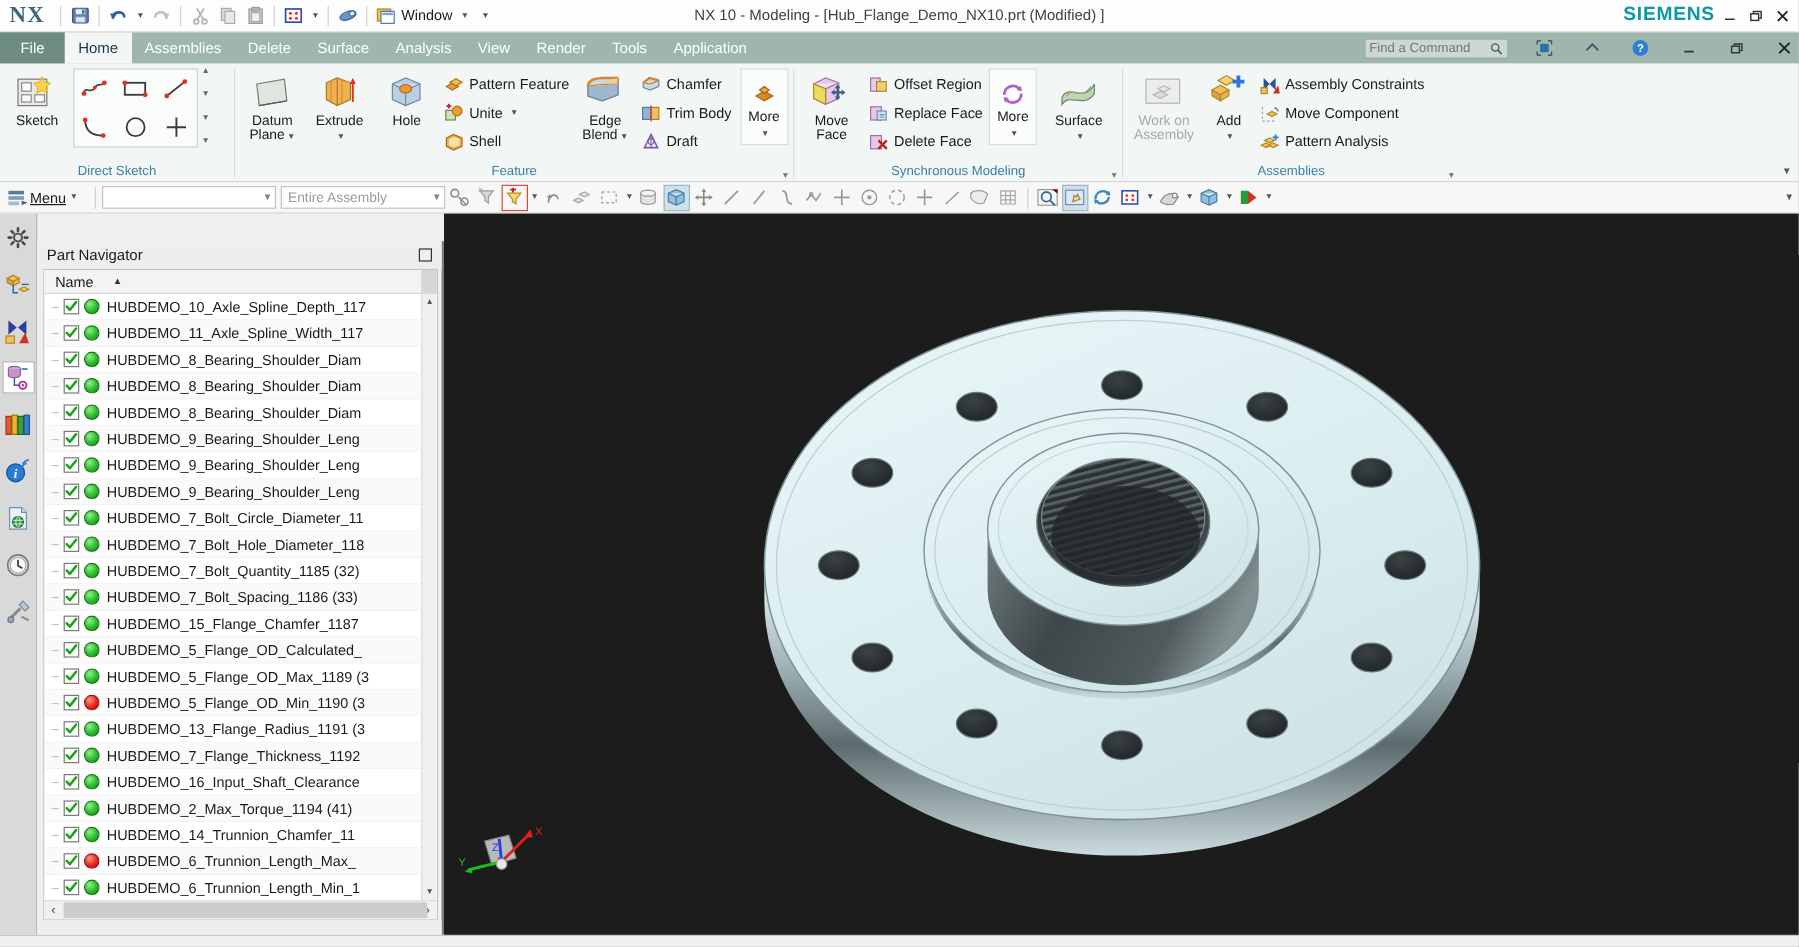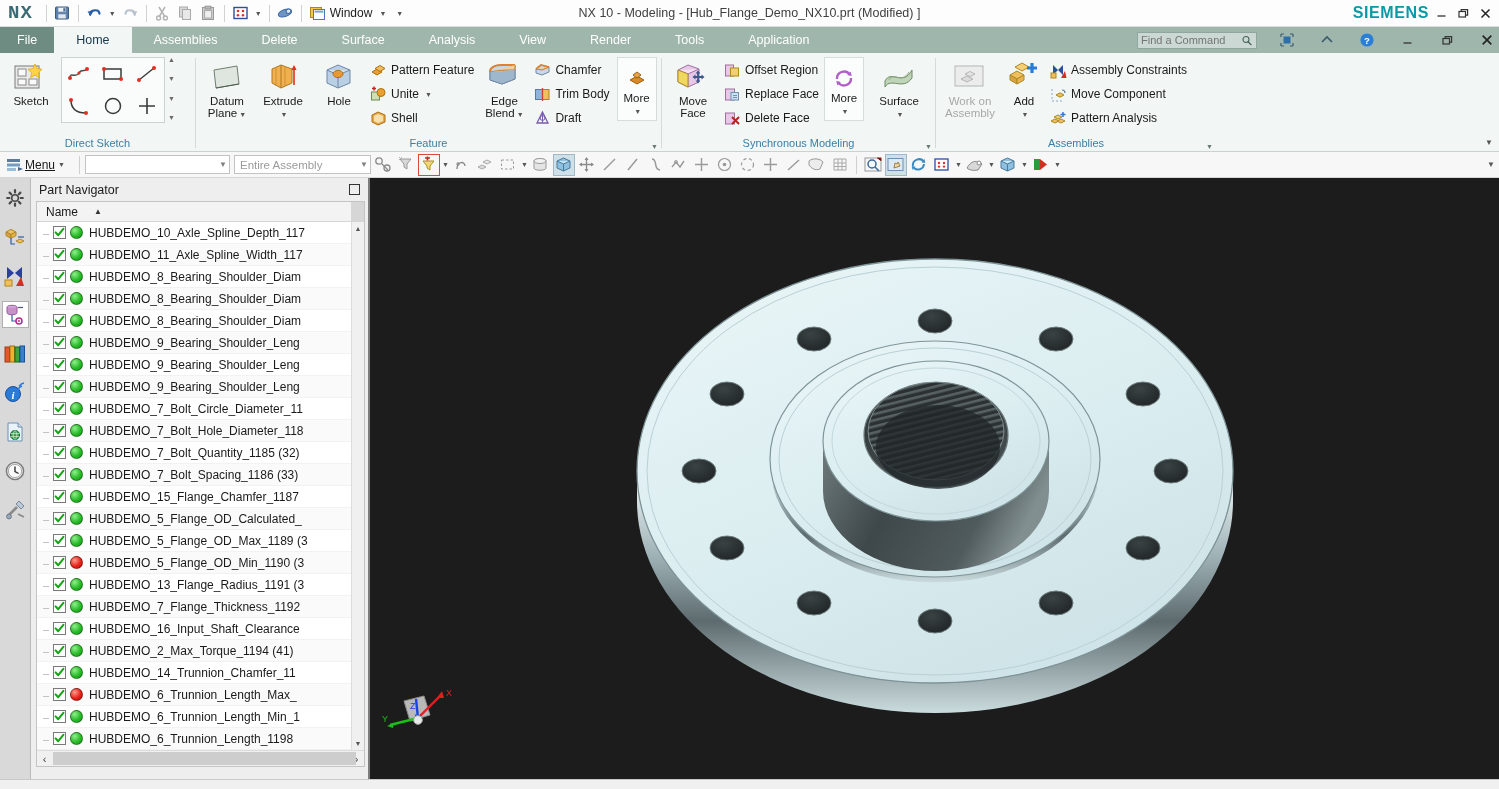--- a/index.html
+++ b/index.html
@@ -13,21 +13,21 @@
   }
   .app { width:1499px; height:789px; display:flex; flex-direction:column; position:relative; }
 
   
   .titlebar {
     height:27px; background:#fdfdfd; display:flex; align-items:center;
     border-bottom:1px solid #dcdcdc; flex:0 0 27px; position:relative;
   }
   .nx-logo {
     font-size:19px; font-weight:bold; color:#3a6a74; letter-spacing:1px;
-    padding:0 9px 0 8px; font-family:Liberation Mono, monospace;
+    padding:0 9px 0 8px; font-family:Liberation Serif, serif;
   }
   .tb-sep { width:1px; height:17px; background:#d2d2d2; margin:0 4px; }
   .tb-btn {
     width:23px; height:21px; display:flex; align-items:center; justify-content:center;
     border-radius:2px; position:relative;
   }
   .tb-btn svg { display:block; }
   .caret { font-size:7px; color:#555; padding:0 3px; }
   .tb-window { display:flex; align-items:center; gap:4px; padding:0 3px; }
   .tb-window span.lbl { font-size:12px; }
@@ -41,21 +41,21 @@
   }
   .wctl { position:absolute; right:4px; display:flex; align-items:center; gap:2px; }
   .wctl div { width:20px; height:20px; display:flex; align-items:center; justify-content:center; }
 
   
   .tabrow {
     height:26px; background:#9fb6ad; display:flex; align-items:stretch; flex:0 0 26px;
     position:relative;
   }
   .tab {
-    padding:0 22px; display:flex; align-items:center; color:#ffffff; font-size:12.5px;
+    padding:0 11px; display:flex; align-items:center; color:#ffffff; font-size:12.5px;
     white-space:nowrap;
   }
   .tab.file { background:#6f8c82; padding:0 17px; }
   .tab.active { background:#f2f6f5; color:#17374a; }
   .tabrow-right { position:absolute; right:2px; top:0; bottom:0; display:flex; align-items:center; gap:20px; }
   .findcmd {
     width:120px; height:17px; background:#cbd8d3; border:1px solid #8fa79d;
     display:flex; align-items:center; padding:0 3px; font-size:11px; color:#5f6f6a;
   }
   .findcmd input {
@@ -121,21 +121,21 @@
   .main { flex:1; display:flex; min-height:0; }
   .resbar {
     width:31px; background:#d9d9d9; border-right:1px solid #b9b9b9;
     display:flex; flex-direction:column; align-items:center; padding-top:6px; gap:12px;
   }
   .resbar .ri { width:27px; height:27px; display:flex; align-items:center; justify-content:center; }
   .resbar .ri.sel { background:#fff; border:1px solid #b0b0b0; }
 
   .navpanel {
     width:339px; background:#eeeeee; border-right:2px solid #7c7c7c;
-    display:flex; flex-direction:column; min-height:0;
+    display:flex; flex-direction:column; min-height:0;margin-top:23px;
   }
   .nav-title {
     height:23px; display:flex; align-items:center; justify-content:space-between;
     padding:0 8px 0 8px; font-size:12.5px; background:#eeeeee;
   }
   .nav-title .sq { width:11px; height:11px; border:1.5px solid #333; }
   .nav-inner {
     flex:1; margin:0 3px 0 5px; border:1px solid #c4c4c4; background:#fff;
     display:flex; flex-direction:column; min-height:0;
   }

